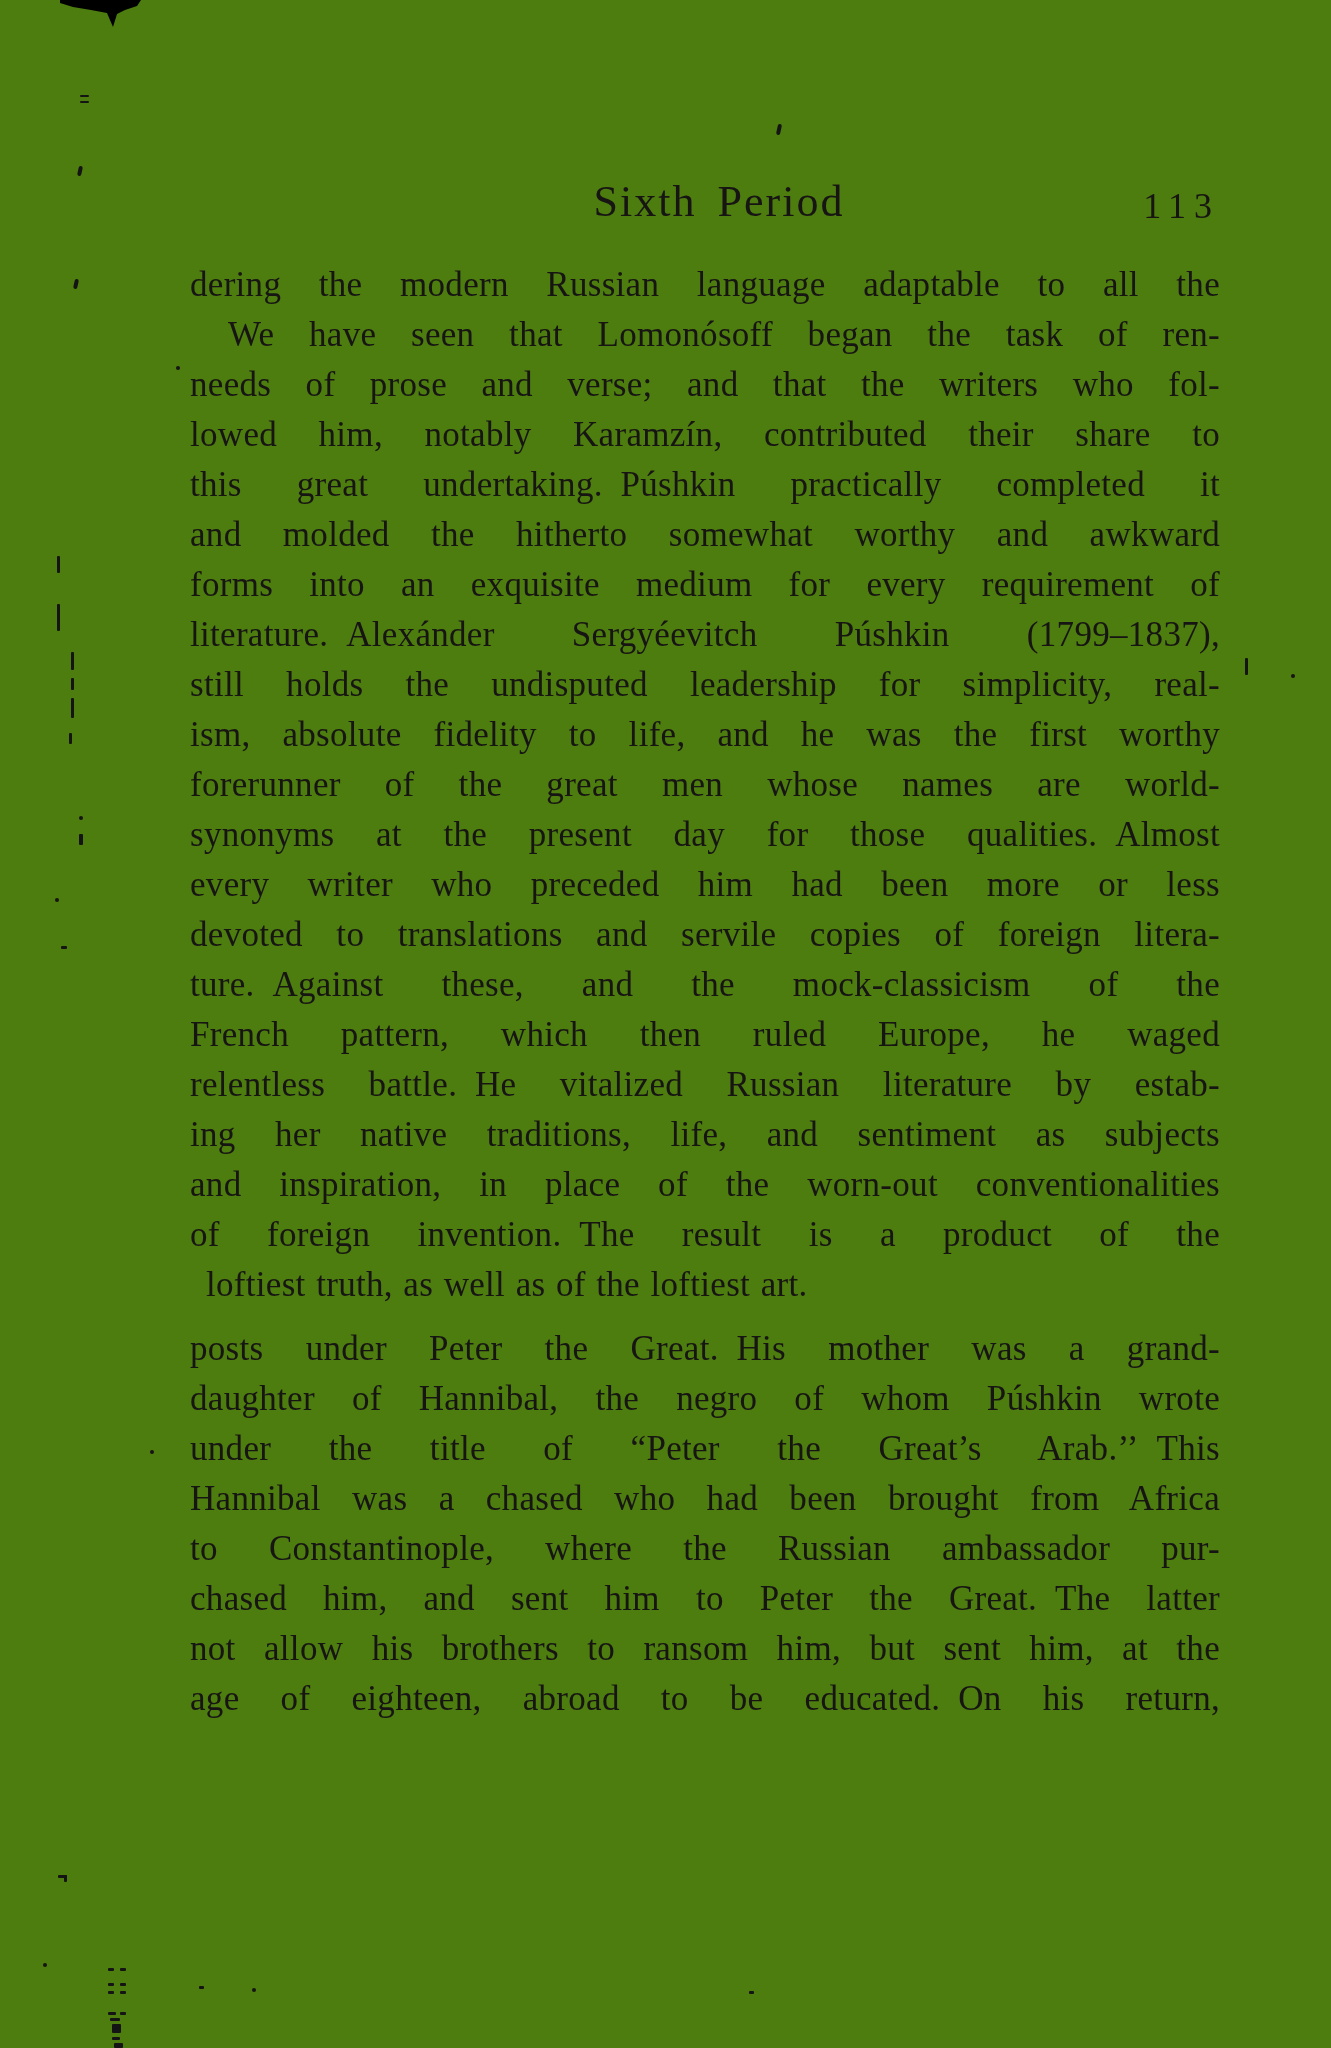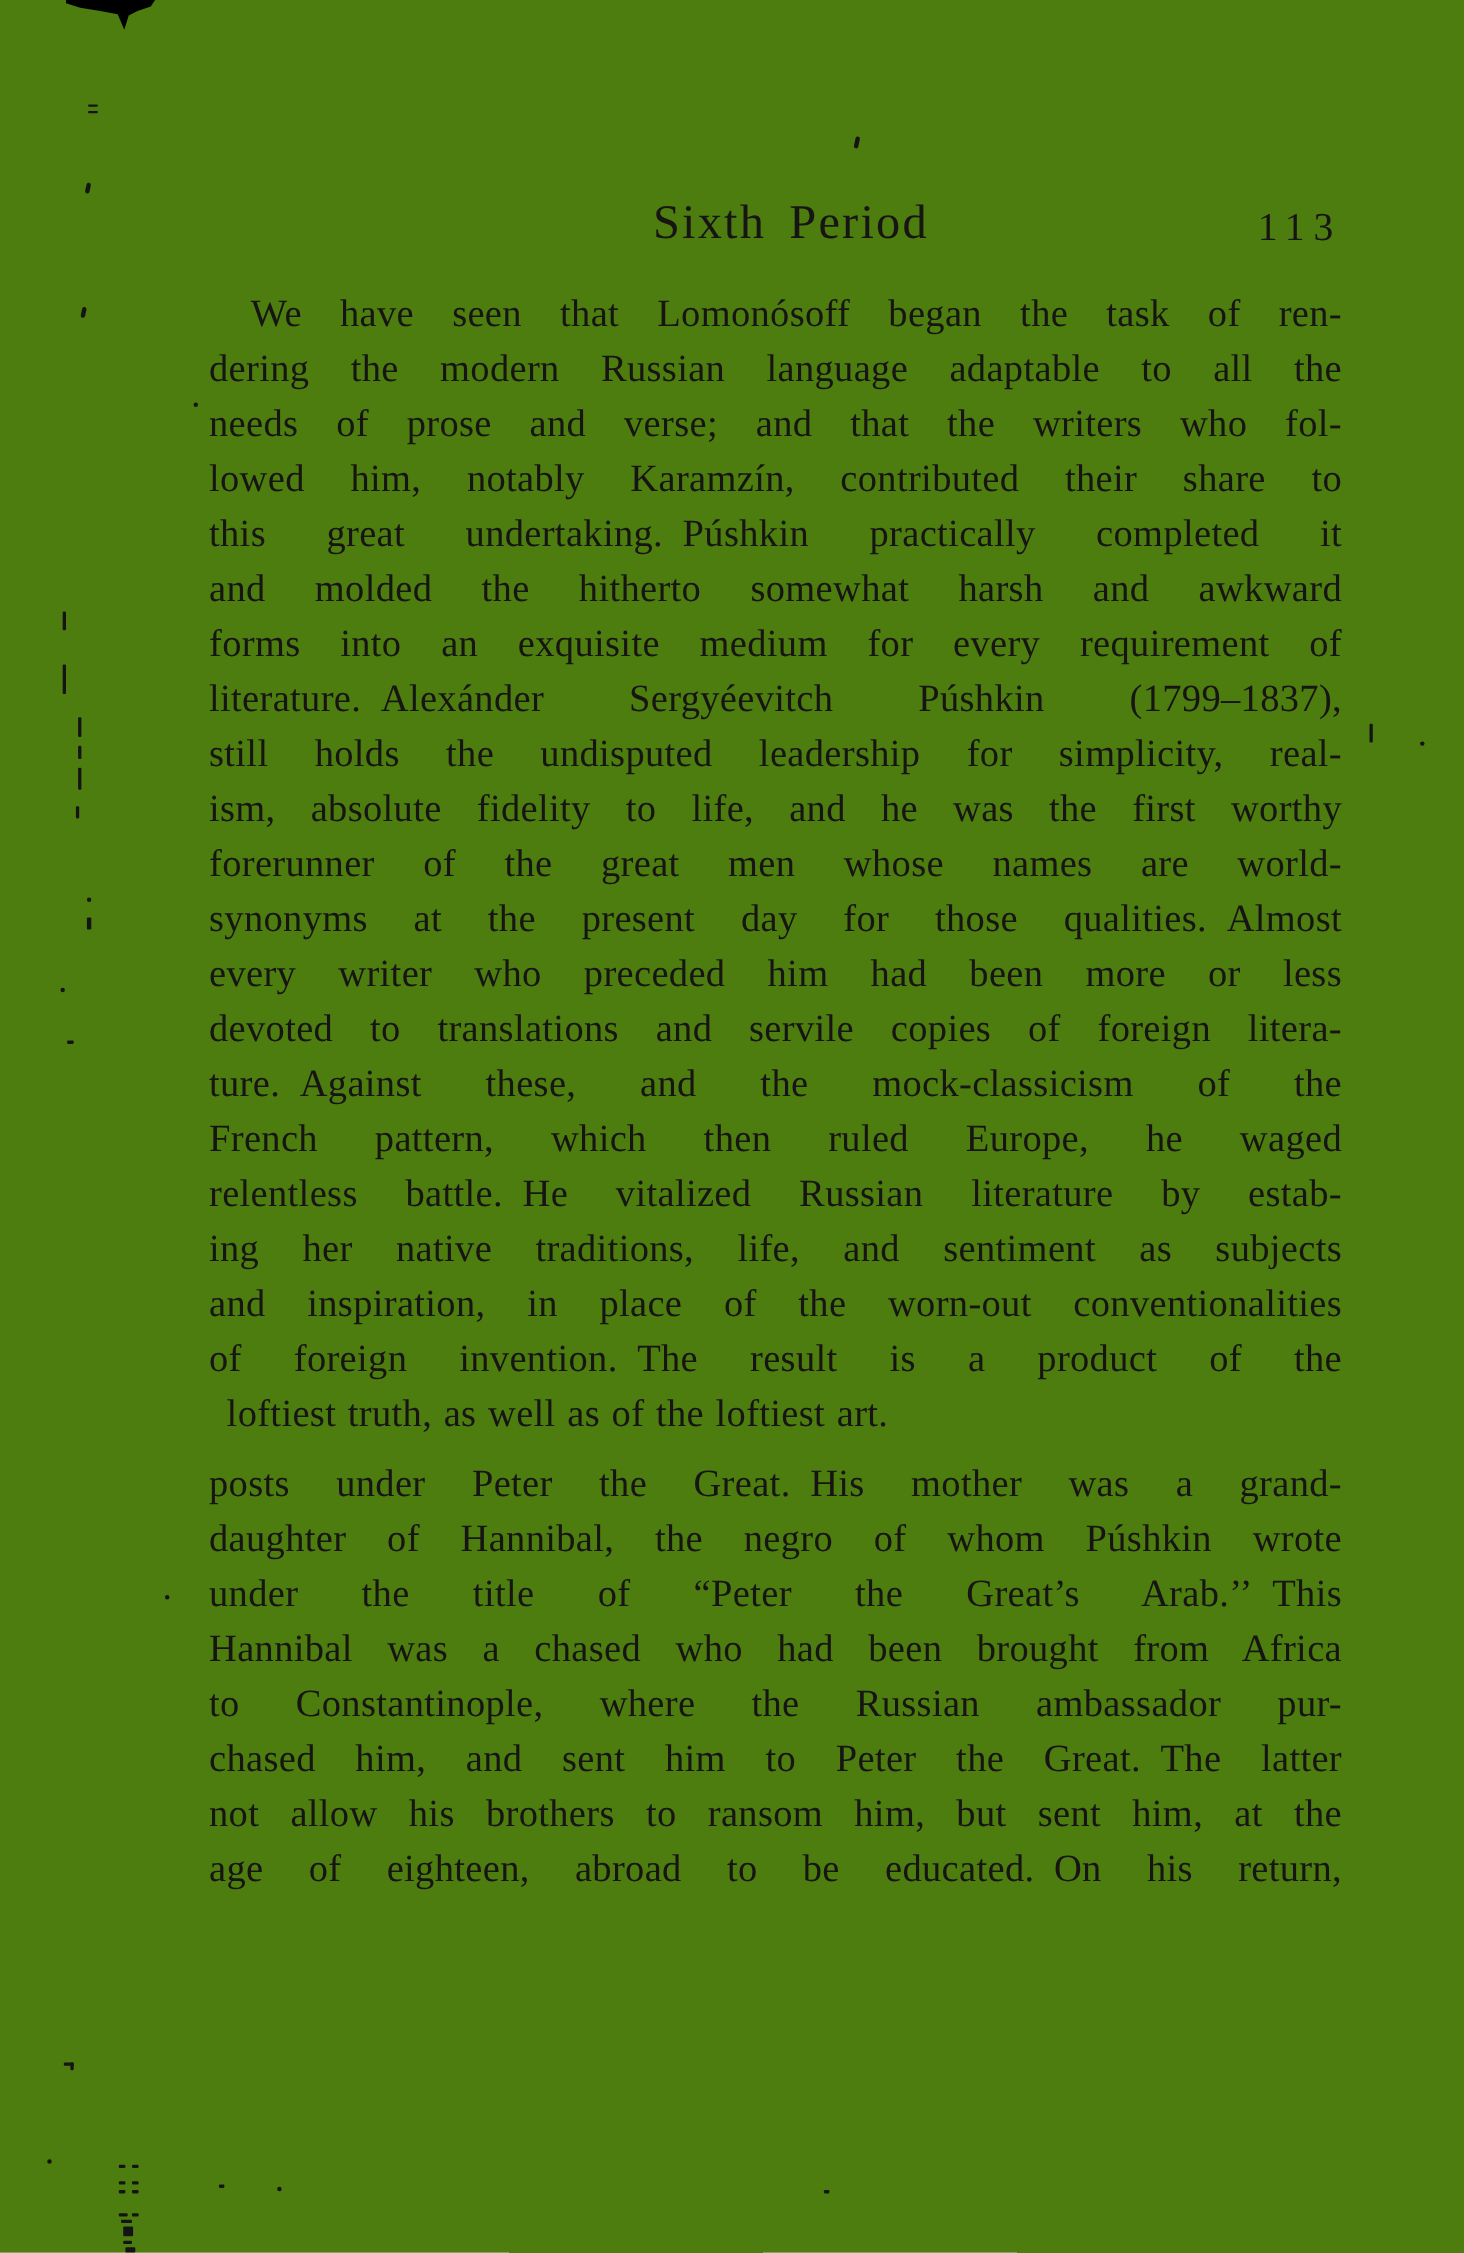--- a/index.html
+++ b/index.html
@@ -70,26 +70,26 @@
     <path d="M5 0 H86 L82 6 L70 10 L62 14 L58 27 L52 13 L36 10 L18 7 L5 3 Z" fill="#000"></path>
   </svg>
 
   <div class="running-head">
     <span class="head-title">Sixth Period</span>
     <span class="page-number">113</span>
   </div>
 
   <div class="text-block">
     <div class="para">
+      <div class="line">dering the modern Russian language adaptable to all the</div>
       <div class="line indent">We have seen that Lomonósoff began the task of ren-</div>
-      <div class="line">dering the modern Russian language adaptable to all the</div>
       <div class="line">needs of prose and verse; and that the writers who fol-</div>
       <div class="line">lowed him, notably Karamzín, contributed their share to</div>
       <div class="line">this great undertaking. Púshkin practically completed it</div>
-      <div class="line">and molded the hitherto somewhat harsh and awkward</div>
+      <div class="line">and molded the hitherto somewhat worthy and awkward</div>
       <div class="line">forms into an exquisite medium for every requirement of</div>
       <div class="line">literature. Alexánder Sergyéevitch Púshkin (1799–1837),</div>
       <div class="line">still holds the undisputed leadership for simplicity, real-</div>
       <div class="line">ism, absolute fidelity to life, and he was the first worthy</div>
       <div class="line">forerunner of the great men whose names are world-</div>
       <div class="line">synonyms at the present day for those qualities. Almost</div>
       <div class="line">every writer who preceded him had been more or less</div>
       <div class="line">devoted to translations and servile copies of foreign litera-</div>
       <div class="line">ture. Against these, and the mock-classicism of the</div>
       <div class="line">French pattern, which then ruled Europe, he waged</div>

